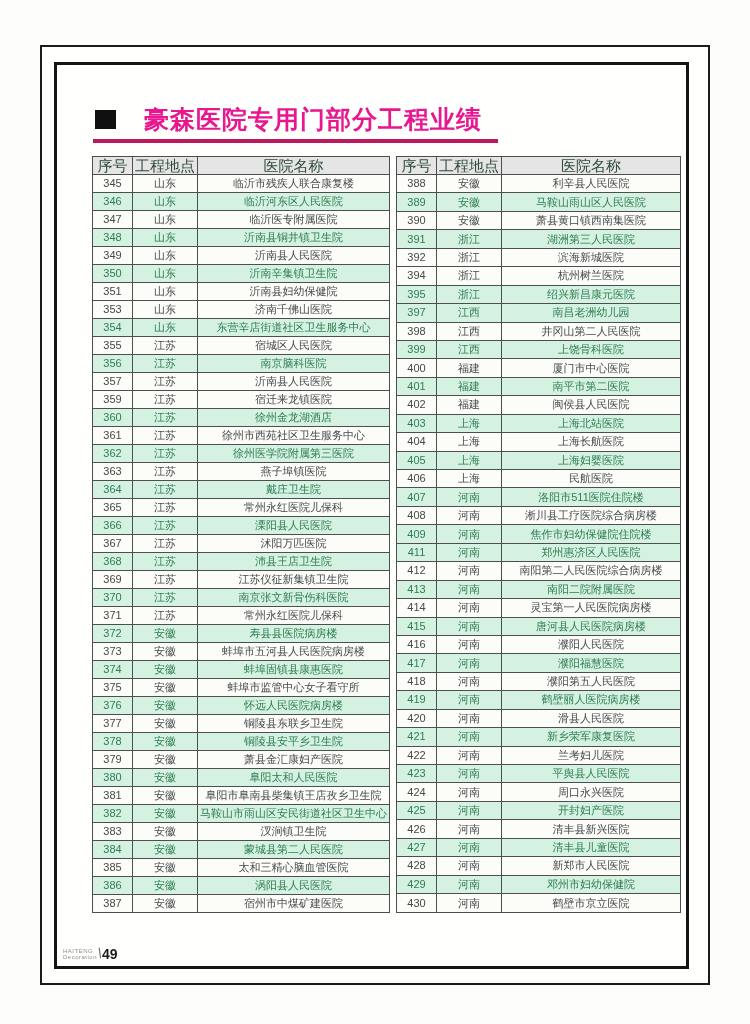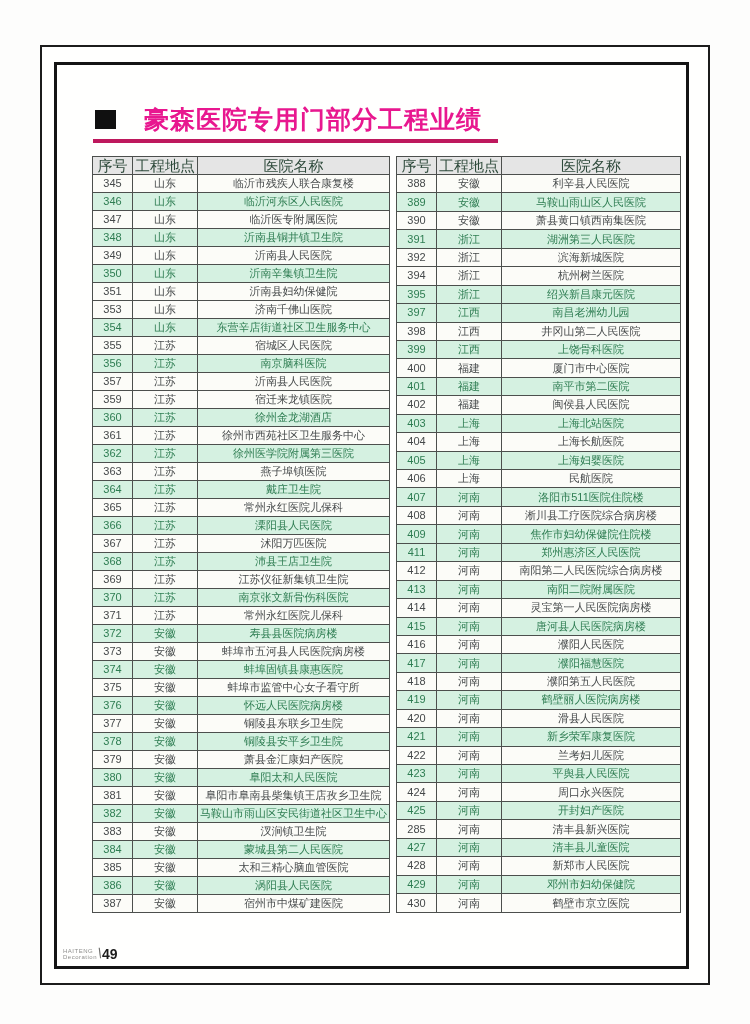--- a/index.html
+++ b/index.html
@@ -475,21 +475,21 @@
               <td>424</td>
               <td>河南</td>
               <td>周口永兴医院</td>
             </tr>
             <tr class="row-even">
               <td>425</td>
               <td>河南</td>
               <td>开封妇产医院</td>
             </tr>
             <tr class="row-odd">
-              <td>285</td>
+              <td>426</td>
               <td>河南</td>
               <td>清丰县新兴医院</td>
             </tr>
             <tr class="row-even">
               <td>427</td>
               <td>河南</td>
               <td>清丰县儿童医院</td>
             </tr>
             <tr class="row-odd">
               <td>428</td>

